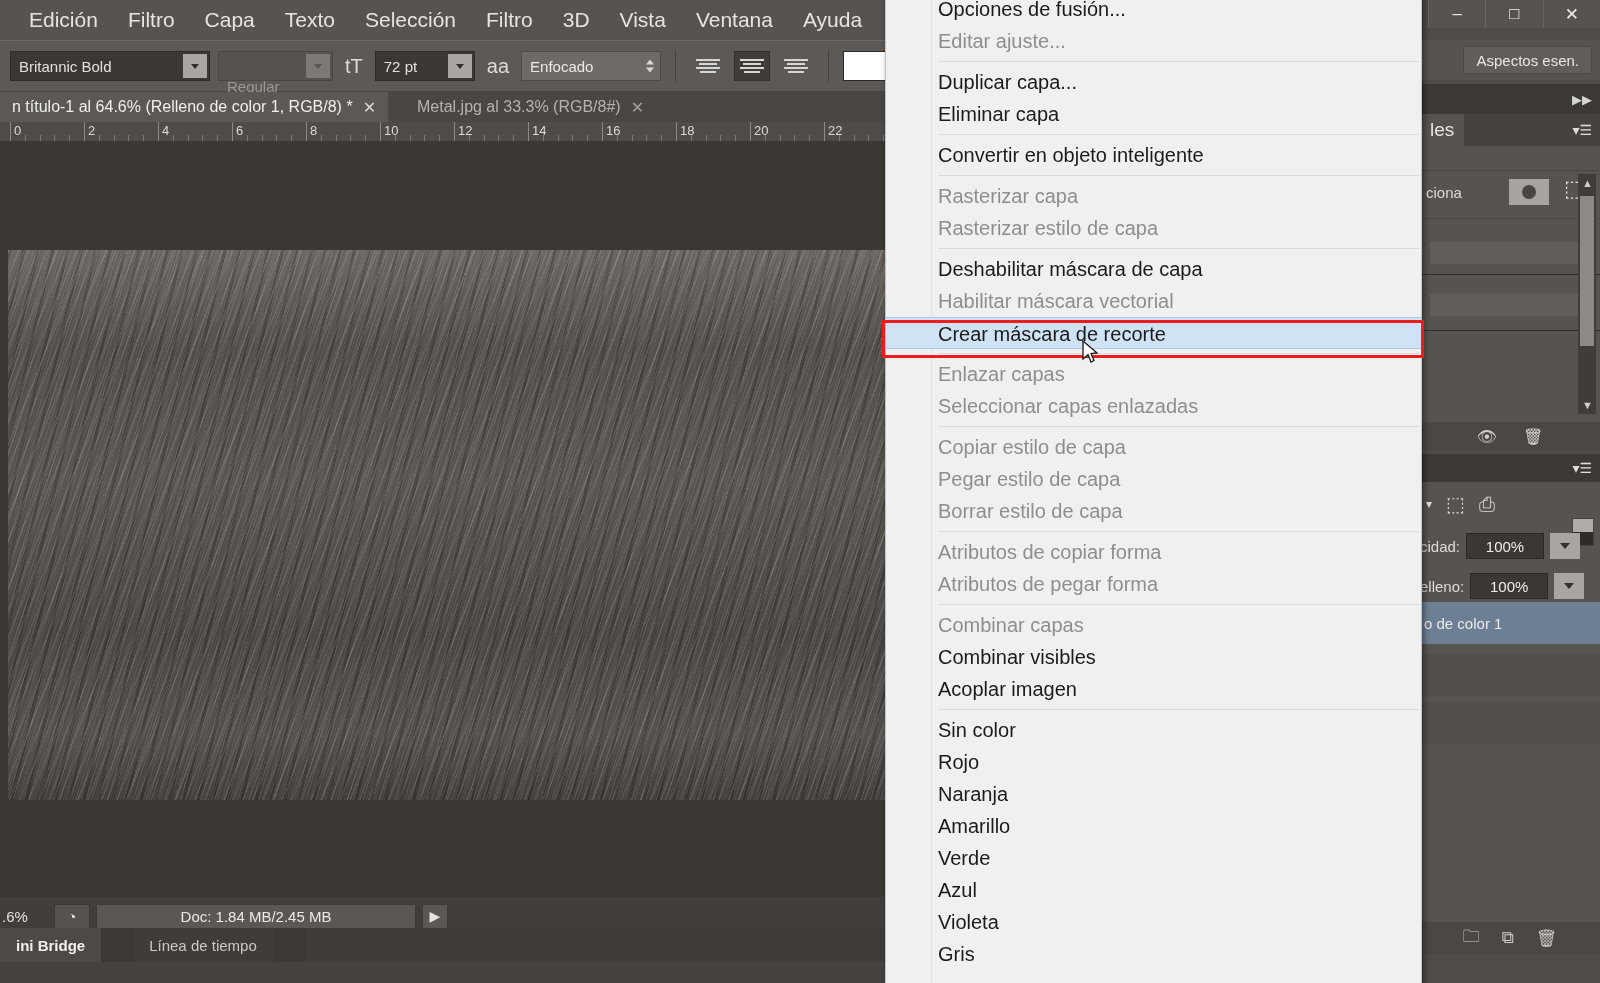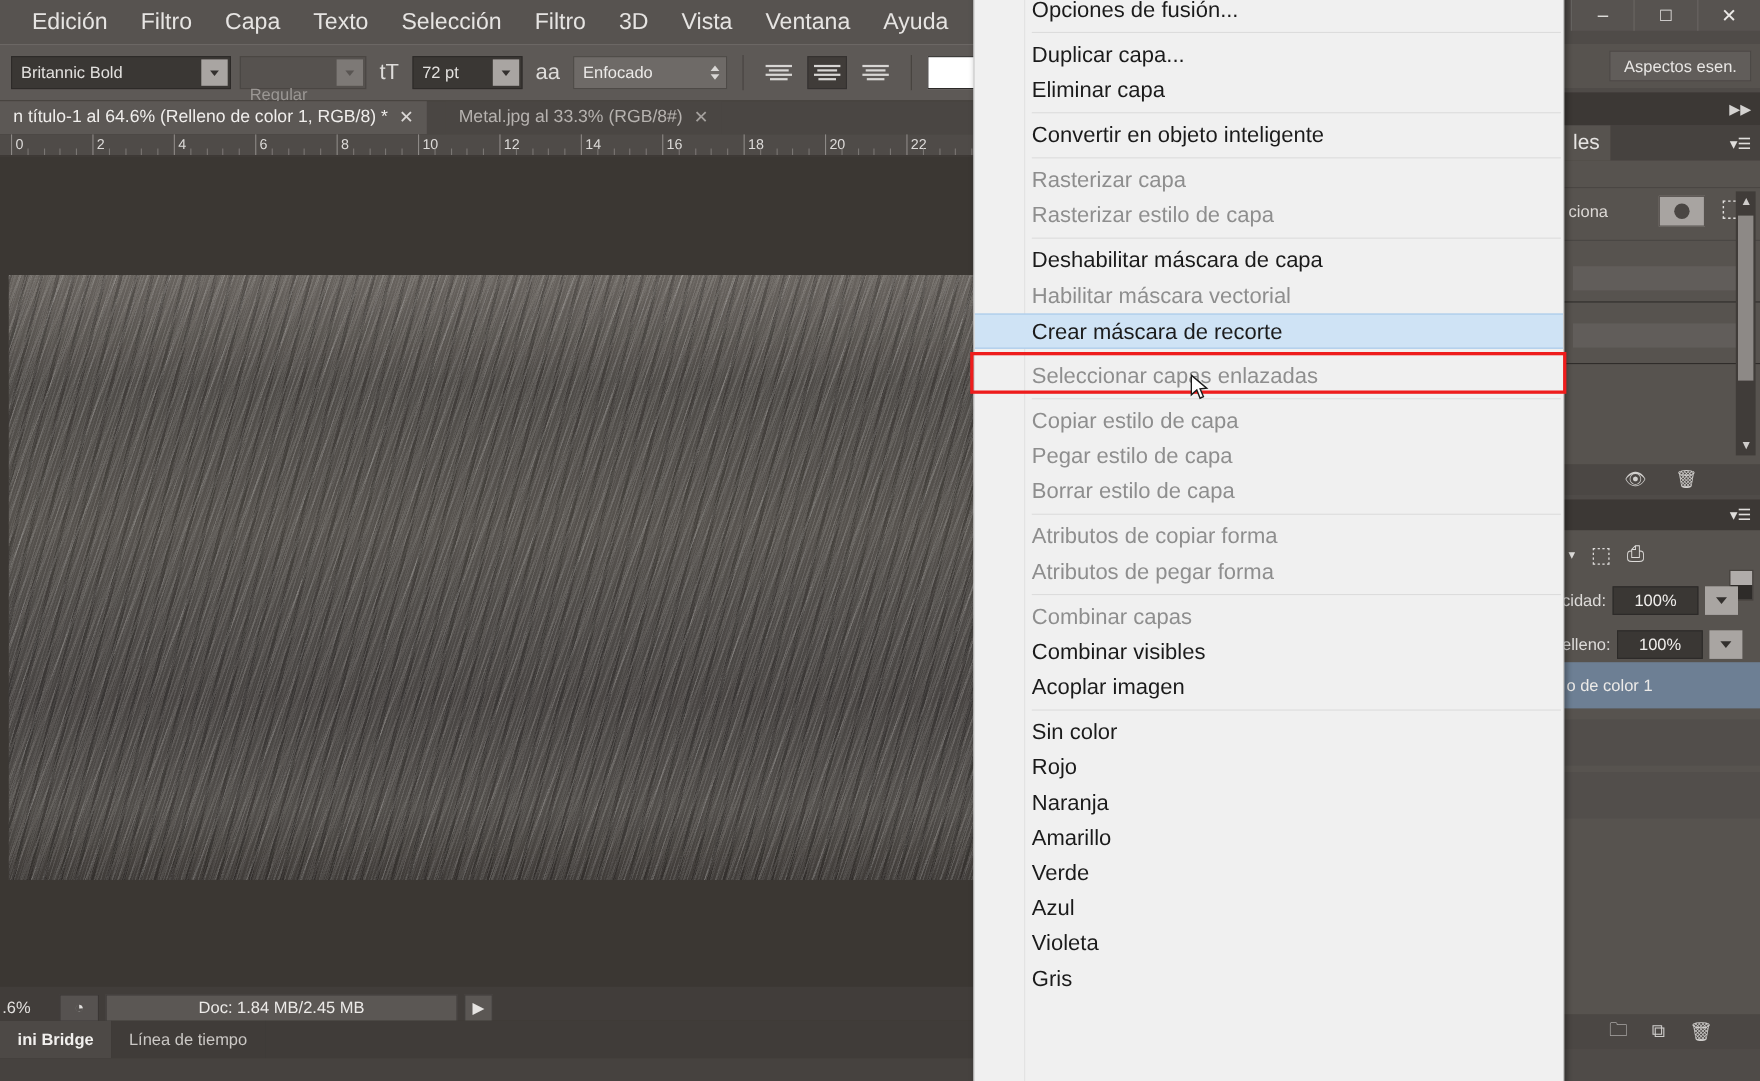--- a/index.html
+++ b/index.html
@@ -129,21 +129,21 @@
   }
   .docinfo {
     flex: 0 0 auto; width: 320px; height: 25px; background: #5b5754;
     color: #eceae8; font-size: 15px; display:flex; align-items:center; justify-content:center;
     border: 1px solid #3f3b39;
   }
   .docarrow { width: 26px; height: 25px; background: #5b5754; border:1px solid #3f3b39; display:flex;align-items:center;justify-content:center;color:#e6e4e2;font-size:14px;}
 
   .bottomtabs {
     position: absolute; left: 0; top: 928px; width: 1420px; height: 34px;
-    background: #3b3835; display: flex; align-items: stretch;
+    background: #3b3835; display: flex; align-items: stretch; gap: 32px;
   }
   .btab { display:flex; align-items:center; padding: 0 16px; font-size: 15px; }
   .btab.a { background: #4d4946; color: #f2f0ee; font-weight: bold; }
   .btab.b { background: #403c39; color: #cbc8c5; }
   .btab.c { background: #403c39; flex: 1; }
   .footerline { position:absolute; left:0; top:962px; width:1420px; height:21px; background:#46423f; }
 
   
   .rightpanel {
     position: absolute; left: 1420px; top: 0; width: 180px; height: 983px;
@@ -480,33 +480,35 @@
         <span>⧉</span>
         <span>🗑</span>
       </div>
     </div>
   </div>
 
   <div class="ctxmenu">
     <div class="gutter"></div>
     <div id="ctxlist">
         <div class="ctxitem enabled">Opciones de fusión...</div>
+        <div class="ctxitem disabled">Editar ajuste...</div>
         <div class="ctxsep"></div>
         <div class="ctxitem enabled">Duplicar capa...</div>
         <div class="ctxitem enabled">Eliminar capa</div>
         <div class="ctxsep"></div>
         <div class="ctxitem enabled">Convertir en objeto inteligente</div>
         <div class="ctxsep"></div>
         <div class="ctxitem disabled">Rasterizar capa</div>
         <div class="ctxitem disabled">Rasterizar estilo de capa</div>
         <div class="ctxsep"></div>
         <div class="ctxitem enabled">Deshabilitar máscara de capa</div>
         <div class="ctxitem disabled">Habilitar máscara vectorial</div>
         <div class="ctxitem enabled hl">Crear máscara de recorte</div>
         <div class="ctxsep"></div>
+        <div class="ctxitem disabled">Enlazar capas</div>
         <div class="ctxitem disabled">Seleccionar capas enlazadas</div>
         <div class="ctxsep"></div>
         <div class="ctxitem disabled">Copiar estilo de capa</div>
         <div class="ctxitem disabled">Pegar estilo de capa</div>
         <div class="ctxitem disabled">Borrar estilo de capa</div>
         <div class="ctxsep"></div>
         <div class="ctxitem disabled">Atributos de copiar forma</div>
         <div class="ctxitem disabled">Atributos de pegar forma</div>
         <div class="ctxsep"></div>
         <div class="ctxitem disabled">Combinar capas</div>

